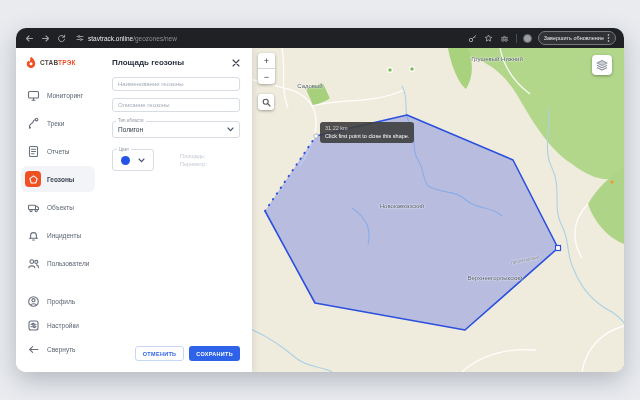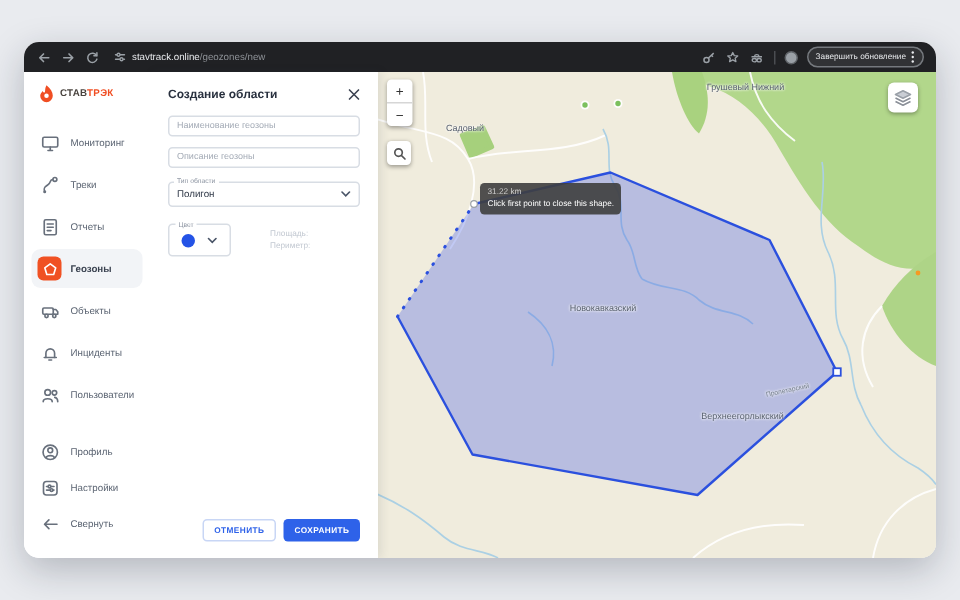--- a/index.html
+++ b/index.html
@@ -236,21 +236,21 @@
                 <path d="M11,6.5 H3 M5.6,3.6 L2.7,6.5 L5.6,9.4"></path>
               </svg>
           </span>
           <span>Свернуть</span>
         </div>
       </div>
     </div>
 
     <div class="panel">
       <div class="p-head">
-        <span class="p-title">Создание области</span>
+        <span class="p-title">Площадь геозоны</span>
         <span class="p-close">
           <svg width="8" height="8" viewBox="0 0 8 8" stroke="#3c4352" stroke-width="1.1" stroke-linecap="round">
               <path d="M1,1 L7,7 M7,1 L1,7"></path>
             </svg>
         </span>
       </div>
       <input class="tinput mt10" type="text" placeholder="Наименование геозоны" style="">
       <input class="tinput mt7" type="text" placeholder="Описание геозоны" style="">
       <div class="fgroup">
         <span class="flabel">Тип области</span>

